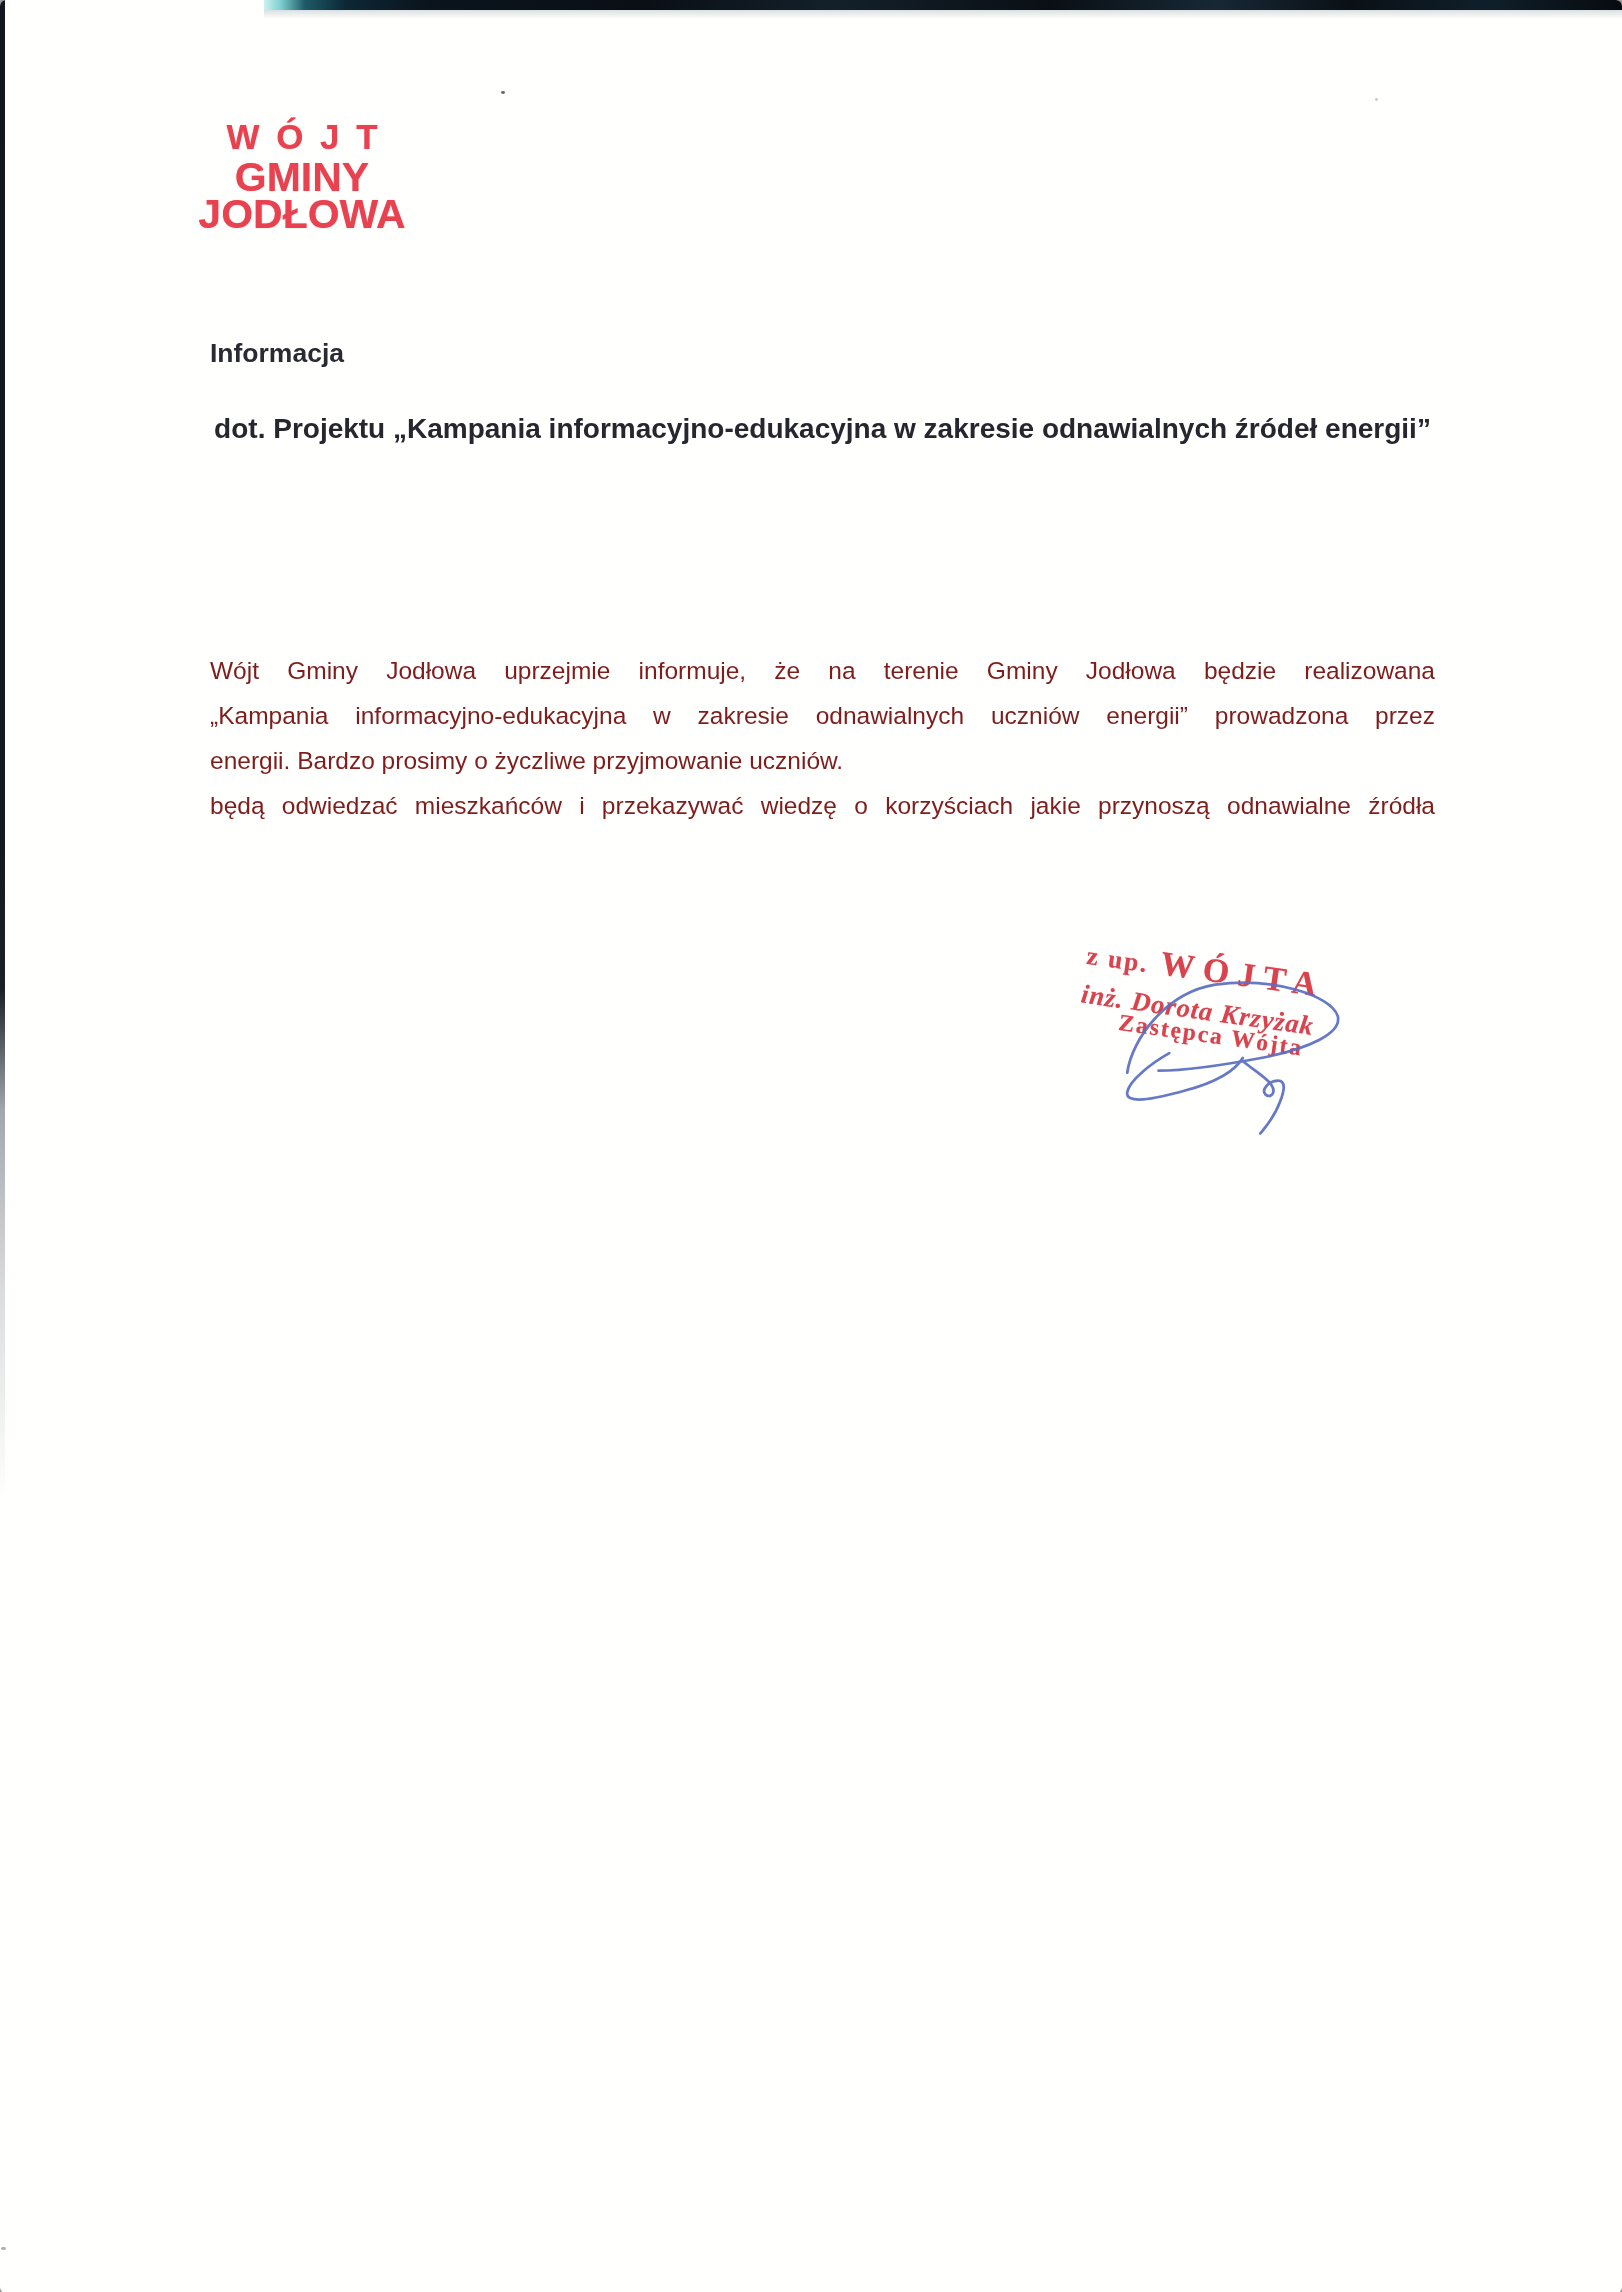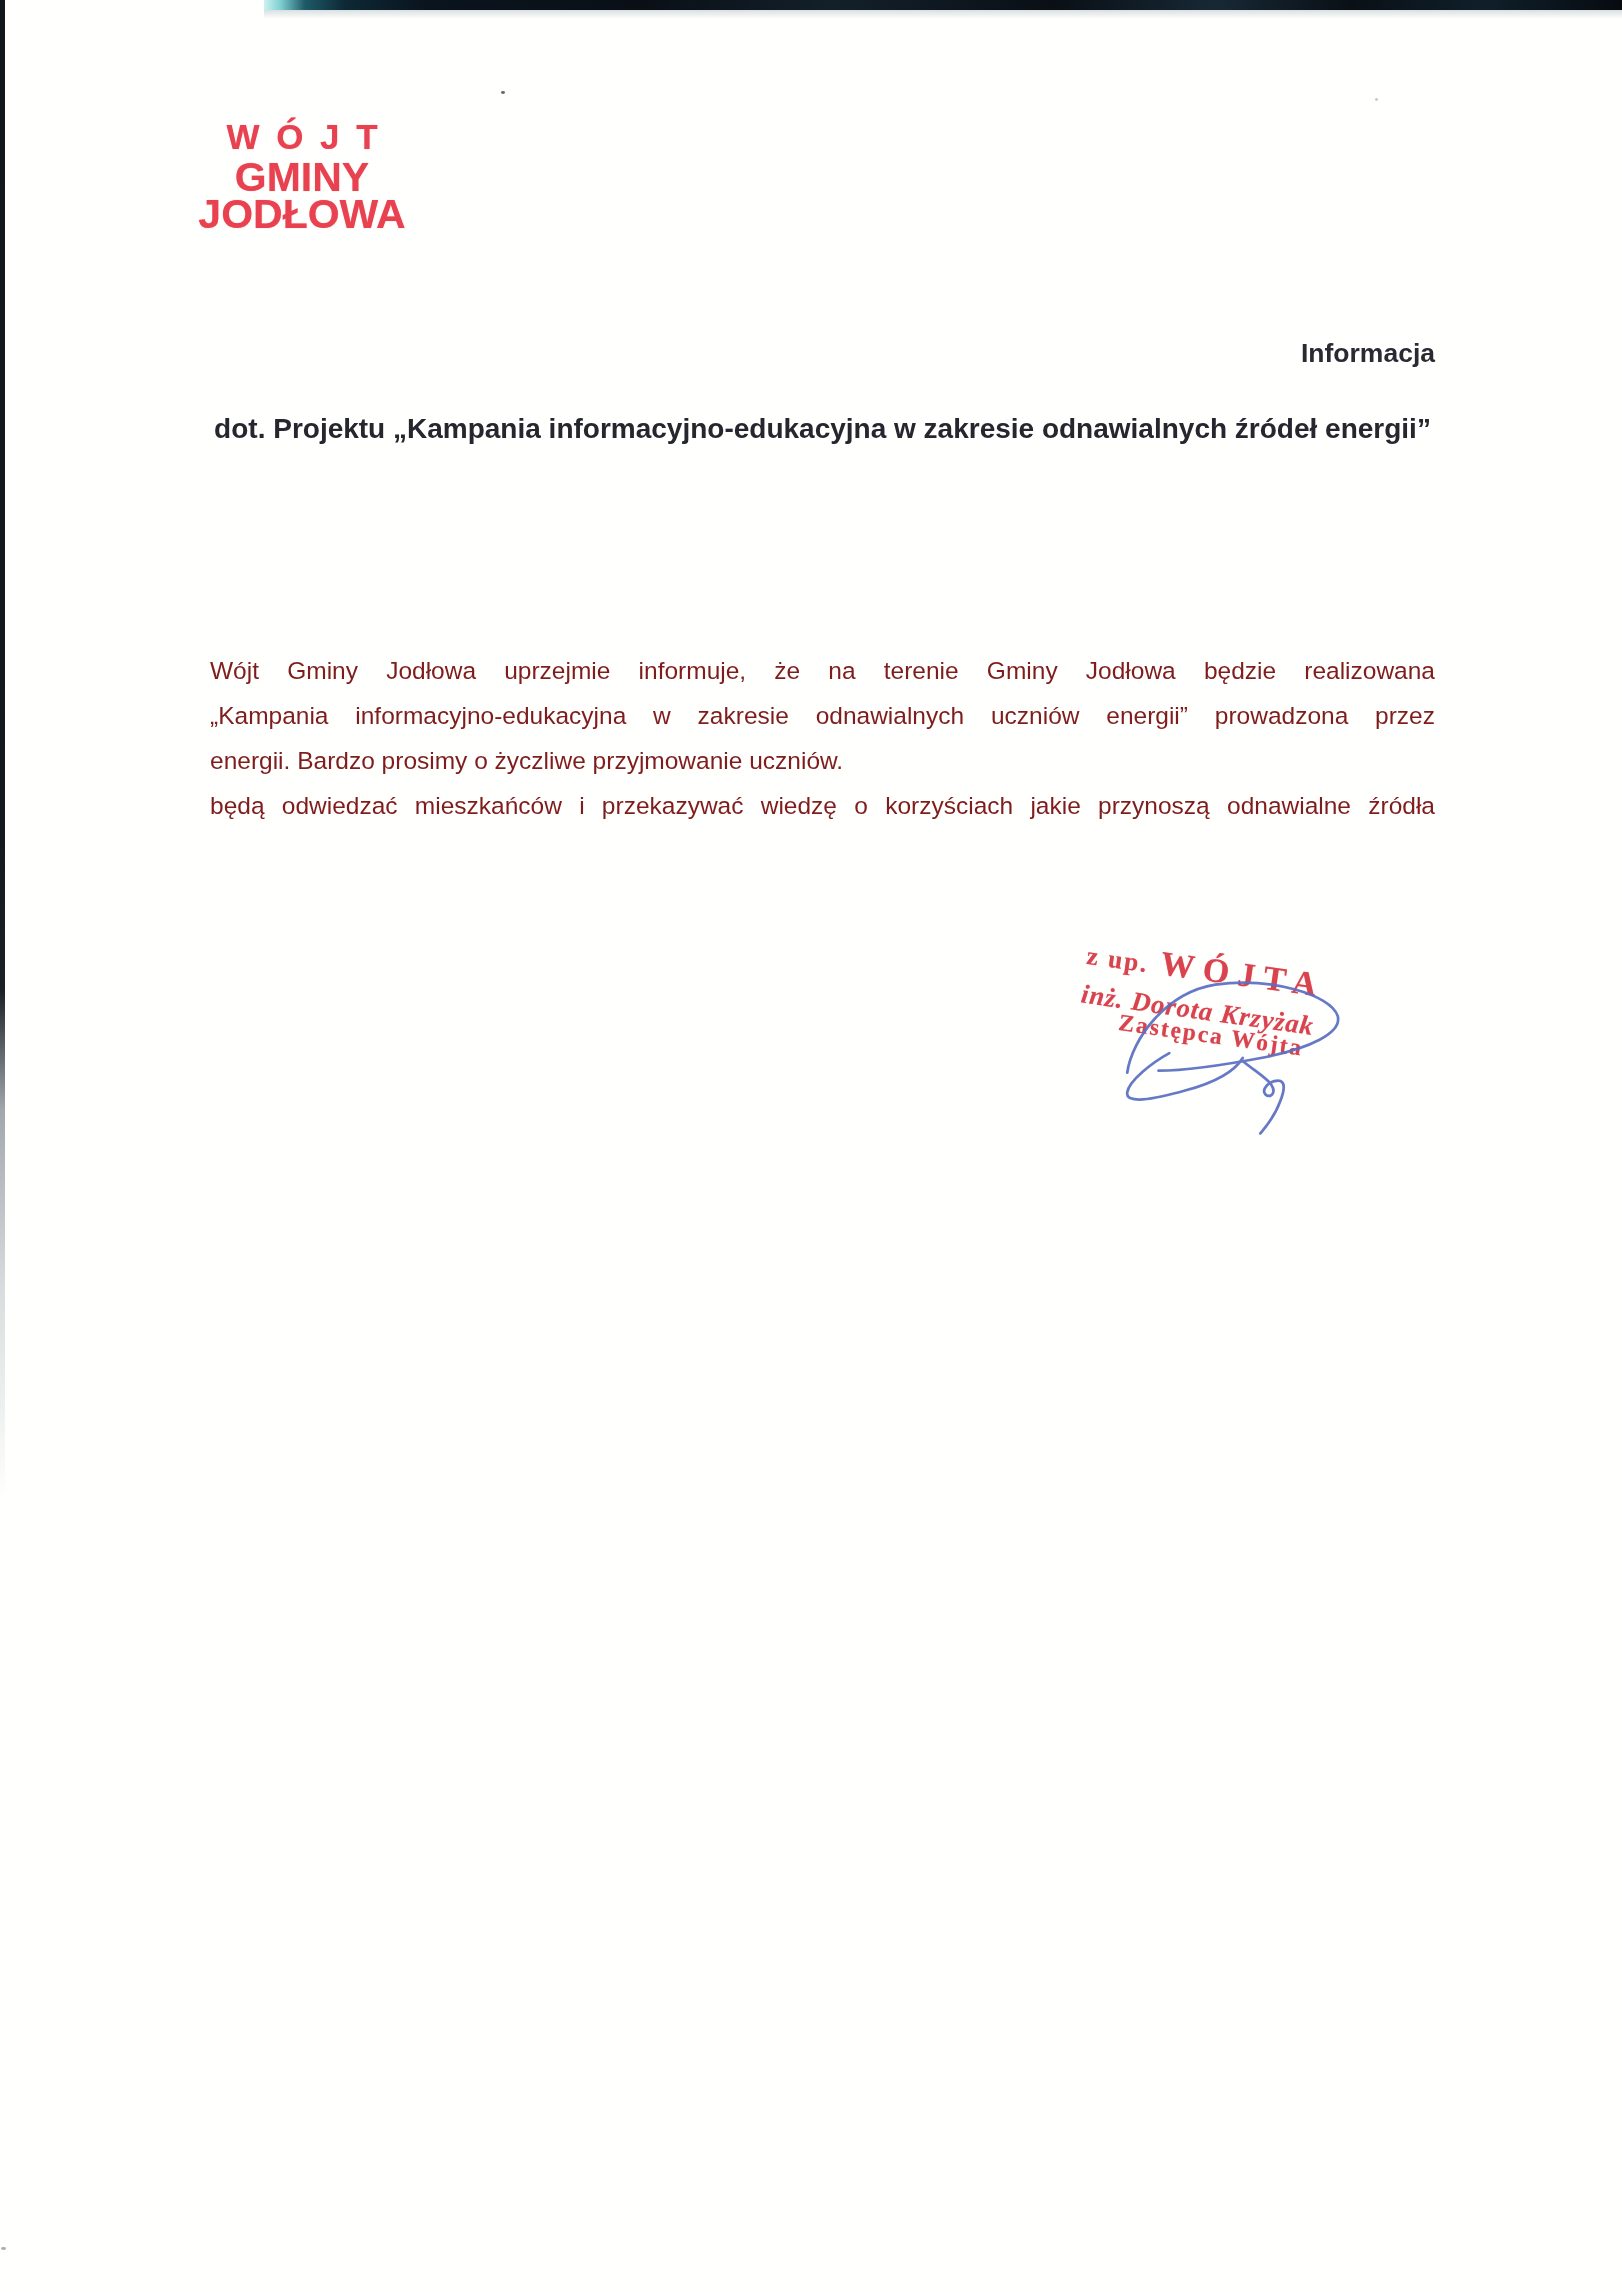--- a/index.html
+++ b/index.html
@@ -3,20 +3,21 @@
 <meta charset="utf-8">
 <style>
   html,body{margin:0;padding:0;background:#9a9a9a;}
   .page{
     position:relative;
     width:1622px;height:2293px;
     background:#fffffe;
     overflow:hidden;
     font-family:"Liberation Sans", sans-serif;
     color:#2b2b33;
+    border-radius:6px;
   }
 
   
   .scan-topbar{
     position:absolute;left:264px;top:0;width:1358px;height:9.8px;
     background:linear-gradient(90deg,
       #cdf2ef 0%, #7fd0d2 1.2%, #1e5a68 3%, #0d2836 6%,
       #0a141d 12%, #0a0f16 28%, #13202a 42%, #0a0f15 58%,
       #172835 70%, #0a1016 80%, #0f1f2a 90%, #070b10 100%);
   }
@@ -46,21 +47,21 @@
     font-size:35px;font-weight:bold;letter-spacing:16.7px;padding-left:16.7px;
     line-height:45px;
   }
   .sender-stamp .l2{
     font-size:41px;font-weight:bold;letter-spacing:0px;line-height:37px;
   }
 
   
   .doc-title{
     position:absolute;left:210px;top:337px;width:1225px;margin:0;
-    text-align:right;font-size:26.5px;font-weight:bold;line-height:33px;
+    text-align:left;font-size:26.5px;font-weight:bold;line-height:33px;
     color:#2a2a33;
   }
   .doc-subject{
     position:absolute;left:210px;top:412px;width:1225px;
     text-align:center;font-size:28px;font-weight:bold;line-height:33px;
     color:#26262e;
   }
   .doc-body{
     position:absolute;left:210px;top:648px;width:1225px;
     font-size:24.5px;line-height:45px;color:#7f1d1d;

